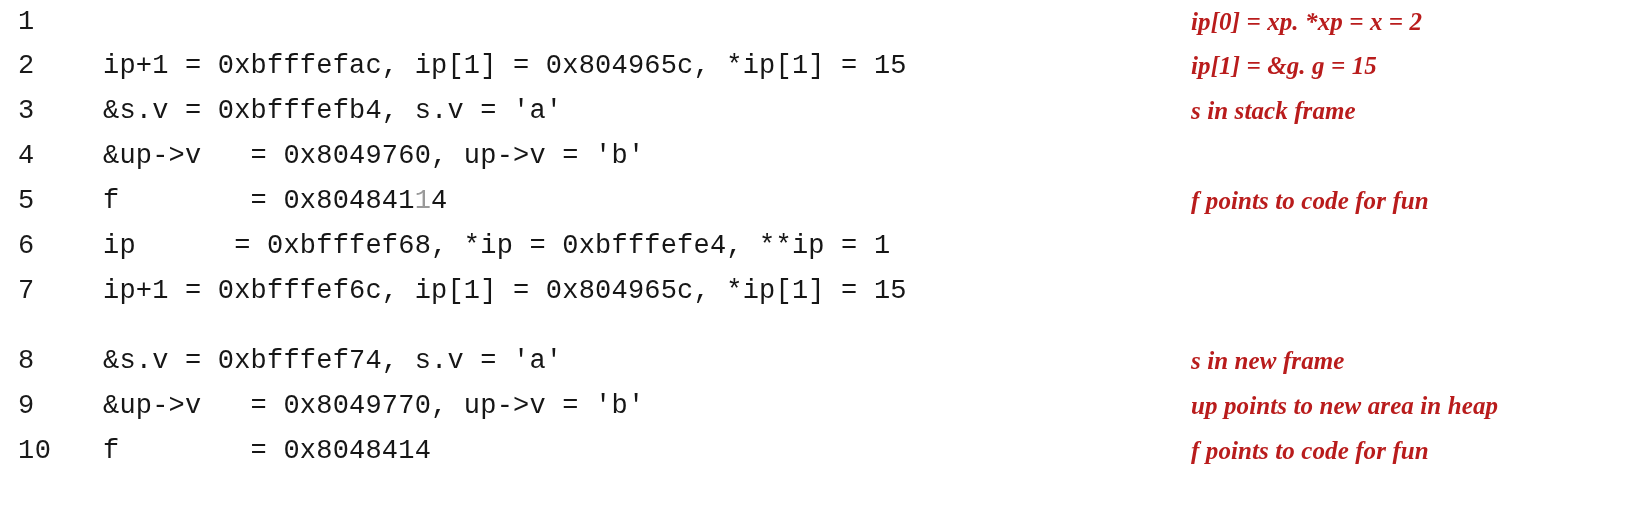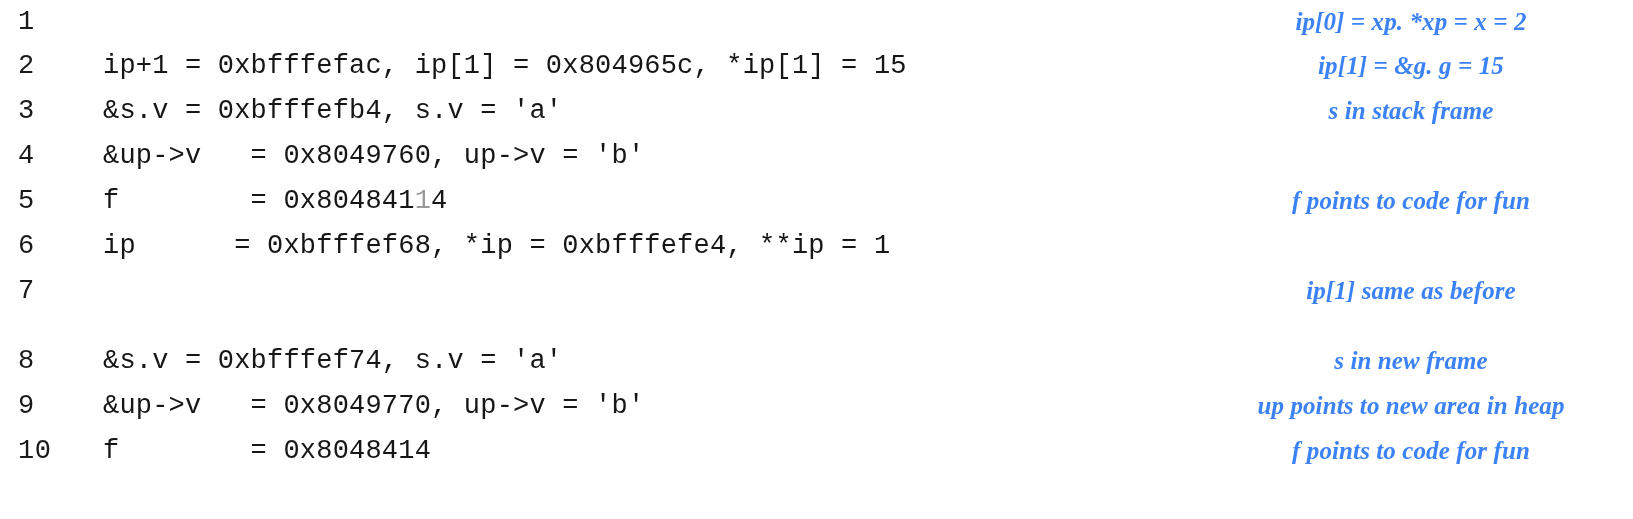--- a/index.html
+++ b/index.html
@@ -56,24 +56,23 @@
   .note {
     position: absolute;
     left: 1191px;
     top: 0;
     width: 440px;
     font-family: "Liberation Serif", "DejaVu Serif", serif;
     font-style: italic;
     font-weight: bold;
     font-size: 25px;
     line-height: 44px;
-    color: #3b82f6;
+    color: #b91c1c;
     white-space: nowrap;
     letter-spacing: 0.1px;
-    text-align: center;
   }
 
   
   .faded {
     color: #9a9a9a;
   }
 </style>
 </head>
 <body>
 
@@ -107,21 +106,21 @@
     <div class="note">f points to code for fun</div>
   </div>
 
   <div class="row" style="top:224px">
     <div class="lineno">6</div>
     <div class="code">ip      = 0xbfffef68, *ip = 0xbfffefe4, **ip = 1</div>
   </div>
 
   <div class="row" style="top:269px">
     <div class="lineno">7</div>
-    <div class="note">ip[1] same as before</div>
+    <div class="code">ip+1 = 0xbfffef6c, ip[1] = 0x804965c, *ip[1] = 15</div>
   </div>
 
   <div class="row" style="top: 339px;">
     <div class="lineno">8</div>
     <div class="code">&amp;s.v = 0xbfffef74, s.v = 'a'</div>
     <div class="note">s in new frame</div>
   </div>
 
   <div class="row" style="top:384px">
     <div class="lineno">9</div>

